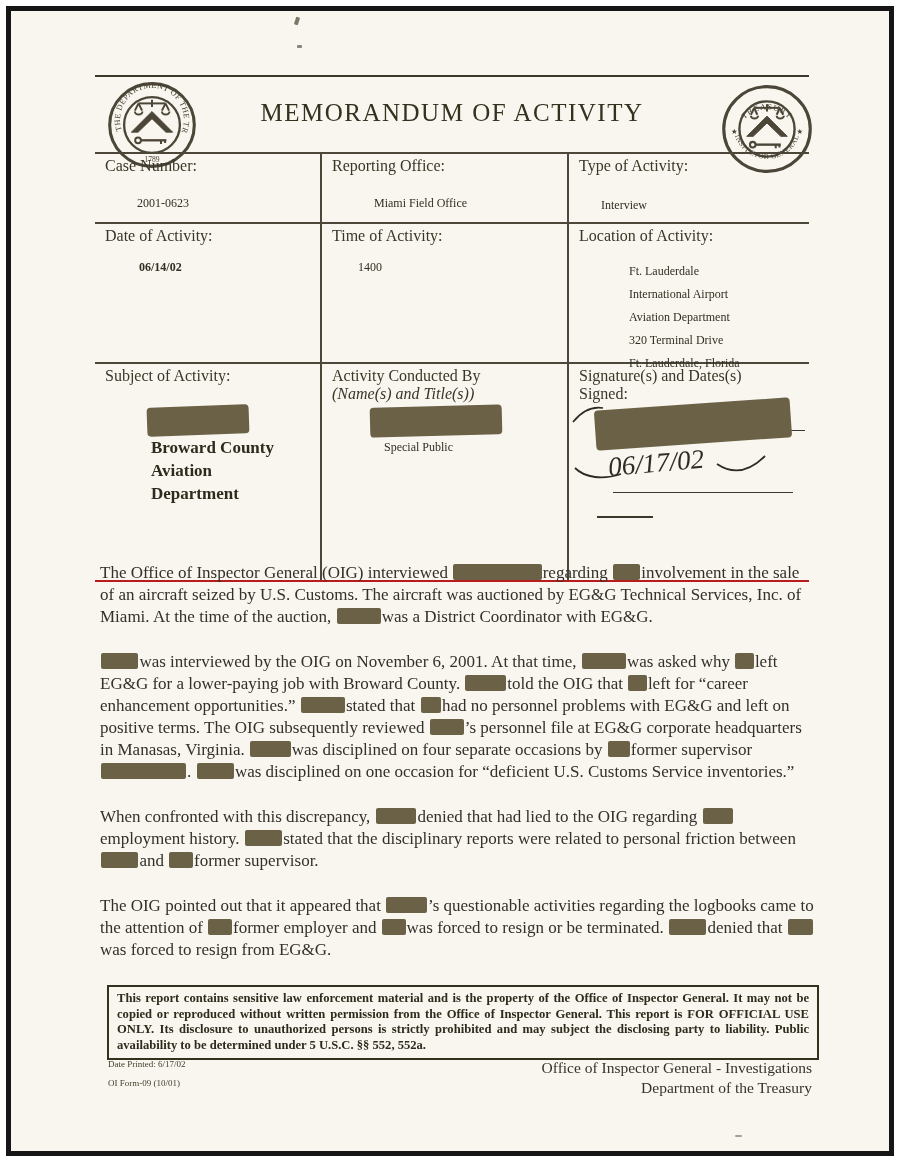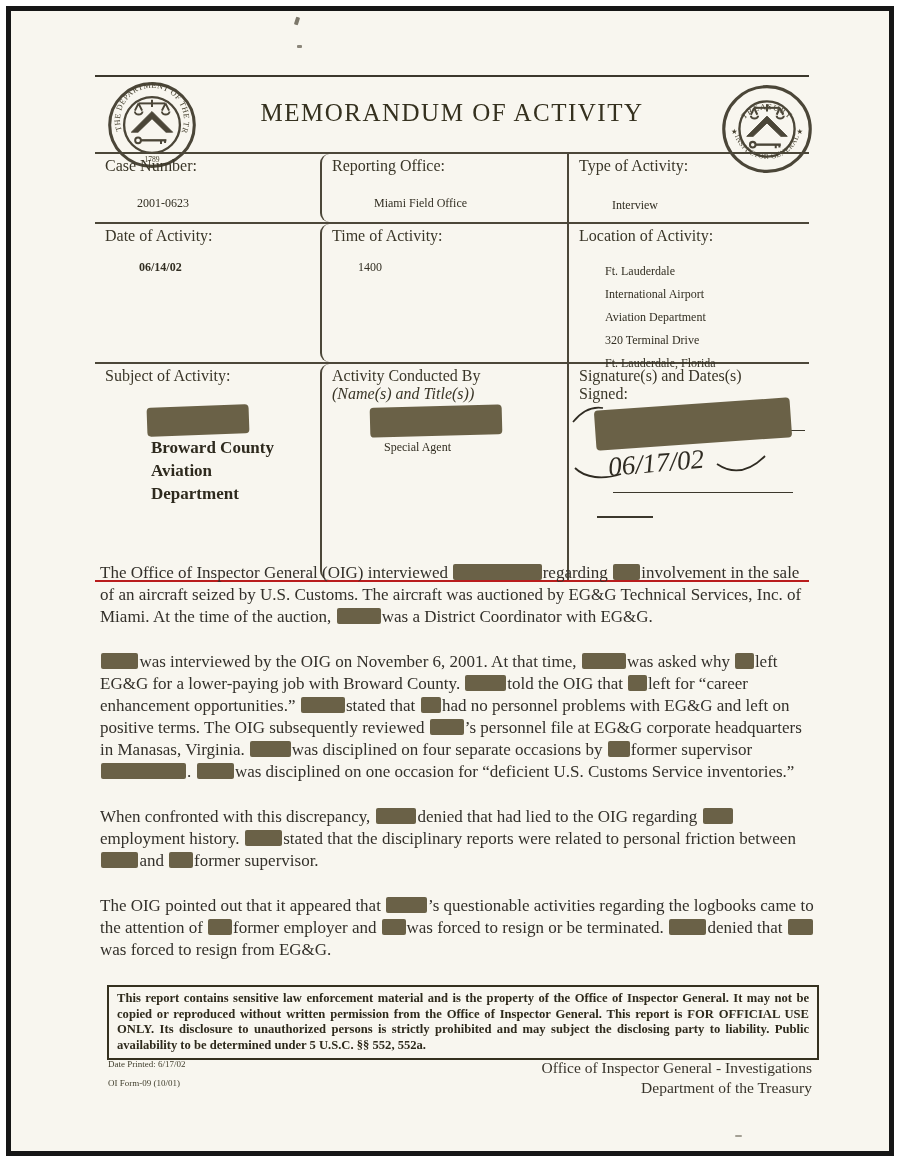--- a/index.html
+++ b/index.html
@@ -14,34 +14,34 @@
   .memo-header { position:relative; height:77px; border-top:2px solid #3c382c; }
   .memo-title { position:absolute; left:0; right:0; top:22px; text-align:center;
                 font-size:25px; letter-spacing:1.5px; color:#35311f; }
   .seal { position:absolute; }
   .seal-left  { left:8px;  top:3px; }
   .seal-right { right:-6px; top:6px; }
   .memo-table { border-bottom:2px solid #b91c1c; }
   .memo-row { display:flex; border-top:2px solid #4c4739; }
   .cell { position:relative; padding:3px 8px 0 10px; font-size:16px; }
   .c1 { width:225px; }
-  .c2 { width:247px; border-left:2px solid #4c4739;border-radius:9px; }
+  .c2 { width:247px; border-left:2px solid #4c4739; }
   .c3 { width:242px; border-left:2px solid #4c4739; }
   .row1 { height:70px; }
   .row2 { height:140px; }
   .row3 { height:218px; }
   .cell-label { font-size:16px; color:#3a3628; }
   .cell-label-italic { font-style:italic; }
   .cell-value { position:absolute; font-size:12px; color:#322e22; }
   .v-case { left:42px; top:42px; }
   .v-office { left:52px; top:42px; }
-  .v-type { left:32px; top:44px;margin-left:11px; }
+  .v-type { left:32px; top:44px; }
   .v-date { left:44px; top:36px;font-weight:bold; }
   .v-time { left:36px; top:36px; }
-  .v-loc { left:36px; top:36px; line-height:23px; }
+  .v-loc { left:60px; top:36px; line-height:23px; }
   .v-subject { left:56px; top:72px; font-weight:bold; font-size:17px; line-height:23px; color:#2e2a1e; }
   .v-agent { left:62px; top:76px; }
 
   
   .redact-block { position:absolute; background:var(--redaction,#6a6147); border-radius:4px; }
   .rb-subject { left:52px; top:42px; width:102px; height:29px; transform:rotate(-2deg); }
   .rb-agent   { left:48px; top:42px; width:132px; height:30px; transform:rotate(-1.5deg); }
   .rb-sig     { left:26px; top:40px; width:196px; height:40px; transform:rotate(-4deg); z-index:2; }
   .redact-inline { display:inline-block; height:0.95em; vertical-align:-0.12em;
                    background:var(--redaction,#6a6147); border-radius:2px; margin:0 1px; }
@@ -189,21 +189,21 @@
           <div class="cell-value v-subject">
             <div>Broward County</div>
             <div>Aviation</div>
             <div>Department</div>
           </div>
         </div>
         <div class="cell c2">
           <div class="cell-label">Activity Conducted By</div>
           <div class="cell-label cell-label-italic">(Name(s) and Title(s))</div>
           <div class="redact-block rb-agent"></div>
-          <div class="cell-value v-agent">Special Agent</div>
+          <div class="cell-value v-agent">Special Public</div>
         </div>
         <div class="cell c3">
           <div class="cell-label">Signature(s) and Dates(s)</div>
           <div class="cell-label">Signed:</div>
           <div class="redact-block rb-sig"></div>
           <div class="sig-line-1"></div>
           <svg class="sig-art" width="236" height="110" viewBox="0 0 236 110">
             <path d="M4 28 C 12 18, 22 12, 34 14" stroke="#2f2b22" stroke-width="1.6" fill="none"></path>
             <path d="M6 74 C 16 84, 34 86, 52 80" stroke="#2f2b22" stroke-width="1.8" fill="none"></path>
             <text x="40" y="82" font-size="27" font-style="italic" fill="#2f2b22" transform="rotate(-5 40 82)">06/17/02</text>

